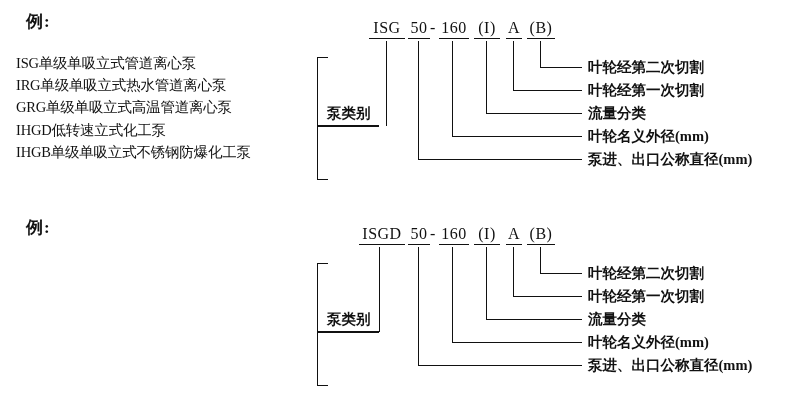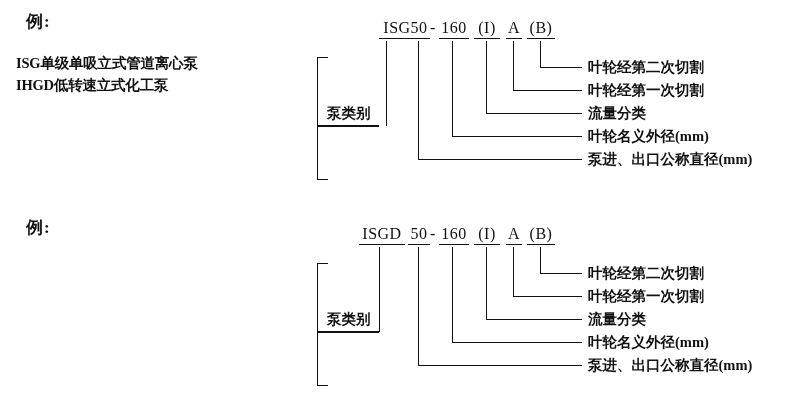--- a/index.html
+++ b/index.html
@@ -42,21 +42,21 @@
     font-family: "Liberation Serif", "DejaVu Serif", serif;
   }
   .pump-list {
     position: absolute;
     left: 16px;
     top: 52px;
     width: 290px;
   }
   .pump-list-item {
     font-size: 14.5px;
-    font-weight: bold;
+    font-weight: normal;
     line-height: 22.2px;
     white-space: nowrap;
     font-family: "Liberation Serif", "DejaVu Serif", serif;
     letter-spacing: -0.2px;
   }
 
   
   .bracket {
     position: absolute;
     border-left: 1.6px solid #111;
@@ -121,29 +121,32 @@
 <body>
 
 <div class="page">
 
   <div class="section" id="section-top">
 
     <div class="example-heading">例:</div>
 
     <div class="pump-list">
       <div class="pump-list-item">ISG单级单吸立式管道离心泵</div>
+      <div class="pump-list-item">IRG单级单吸立式热水管道离心泵</div>
+      <div class="pump-list-item">GRG单级单吸立式高温管道离心泵</div>
       <div class="pump-list-item">IHGD低转速立式化工泵</div>
+      <div class="pump-list-item">IHGB单级单吸立式不锈钢防爆化工泵</div>
     </div>
 
     <div class="bracket" style="left:317px; top:57px; height:121px;"></div>
     <div class="bracket-stem" style="left:317px; top:125px; width:62px;"></div>
     <div class="category-label" style="left:327px; top:104px;">泵类别</div>
 
     <div class="code-row">
-      <div class="code-seg" style="left:379px; top:19px; width:36px;">ISG</div>
+      <div class="code-seg" style="left:369px; top:19px; width:36px;">ISG</div>
       <div class="code-seg" style="left:408px; top:19px; width:22px;">50</div>
       <div class="code-dash" style="left:430px; top:19px;">-</div>
       <div class="code-seg" style="left:439px; top:19px; width:30px;">160</div>
       <div class="code-seg" style="left:474px; top:19px; width:26px;">(I)</div>
       <div class="code-seg" style="left:506px; top:19px; width:16px;">A</div>
       <div class="code-seg" style="left:527px; top:19px; width:28px;">(B)</div>
     </div>
 
     <div class="vline" style="left:386px; top:41px; height:85px;"></div>
 

